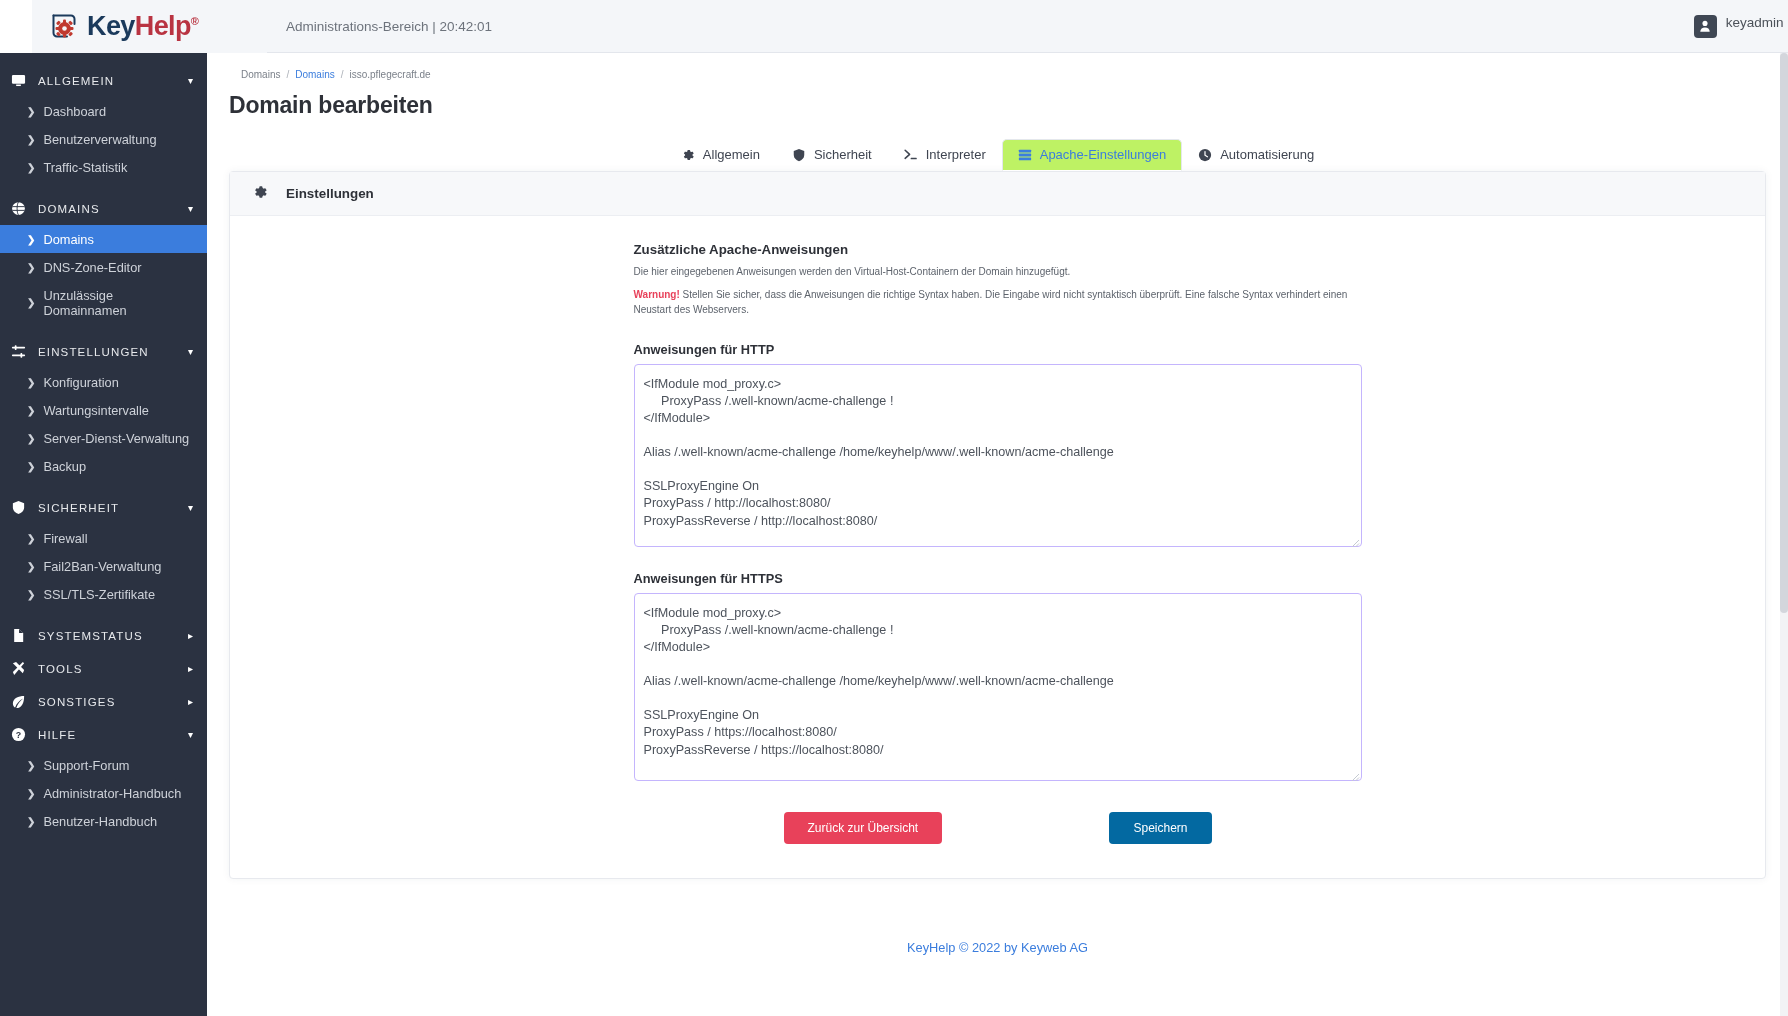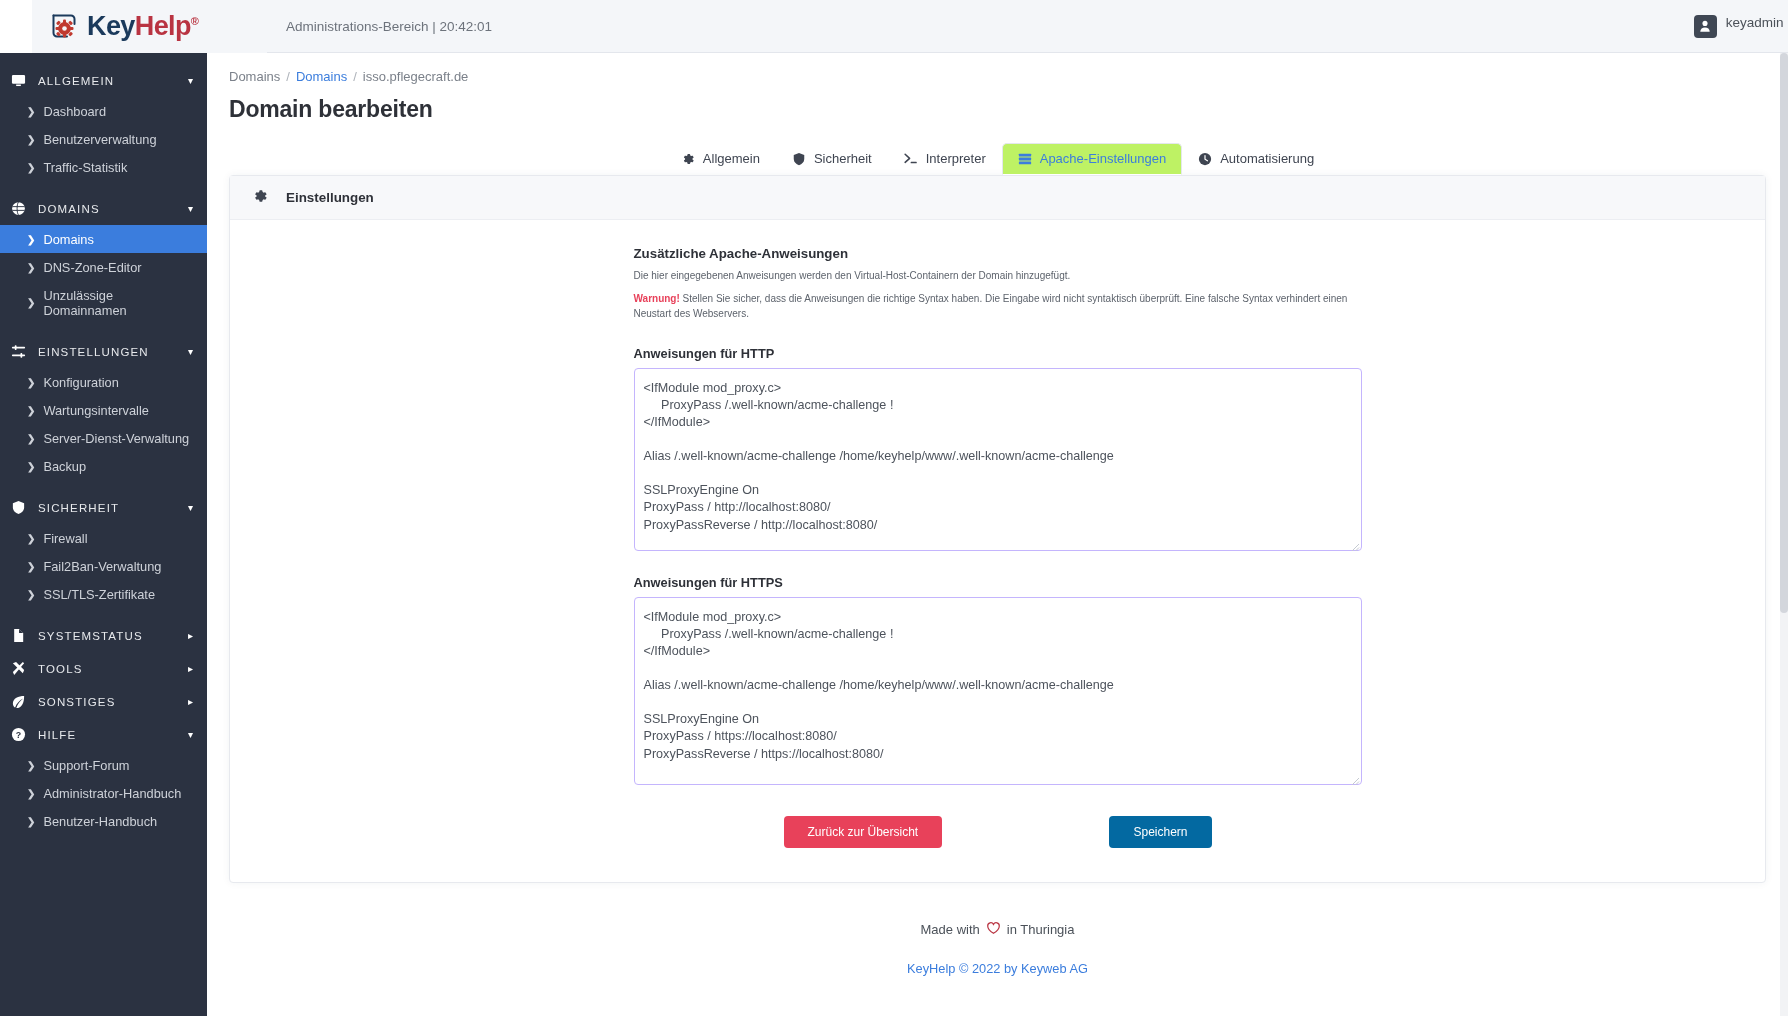--- a/index.html
+++ b/index.html
@@ -87,21 +87,21 @@
 
   
   .main {
     position: absolute; top: 53px; left: 207px;
     width: 1581px; height: 963px;
     background: #ffffff;
     overflow: hidden;
   }
   .content-pad { padding: 14px 22px 0 22px; }
 
-  .breadcrumb { font-size: 13px; color: #7b818a; padding-top: 2px; }
+  .breadcrumb { font-size: 10px; color: #7b818a; padding-top: 2px; margin-left: 12px; }
   .breadcrumb a { color: #3b7ddd; text-decoration: none; }
   .breadcrumb .sep { color: #aeb3ba; margin: 0 6px; }
   .breadcrumb .bc-plain { color: #7b818a; }
 
   .page-title {
     font-size: 23px; font-weight: bold; color: #2e3138;
     margin-top: 12px; letter-spacing: -0.2px;
   }
 
   
@@ -516,29 +516,20 @@
           <div class="actions">
             <button class="btn btn-danger">Zurück zur Übersicht</button>
             <button class="btn btn-primary">Speichern</button>
           </div>
 
         </div>
       </div>
     </div>
 
     <div class="footer">
-      <div class="footer-line1">
-        <span>Made with</span>
-        <span>
-          <svg width="15" height="14" viewBox="0 0 16 15">
-            <path d="M8 13.2S1.8 9.4 1.8 5.3A3.3 3.3 0 0 1 8 3.6a3.3 3.3 0 0 1 6.2 1.7c0 4.1-6.2 7.9-6.2 7.9z" fill="none" stroke="#b93442" stroke-width="1.3"></path>
-          </svg>
-        </span>
-        <span>in Thuringia</span>
-      </div>
       <div class="footer-line2">KeyHelp © 2022 by Keyweb AG</div>
     </div>
 
   </div>
 </div>
 
 <div class="pagescroll">
   <div class="thumb"></div>
 </div>
 

